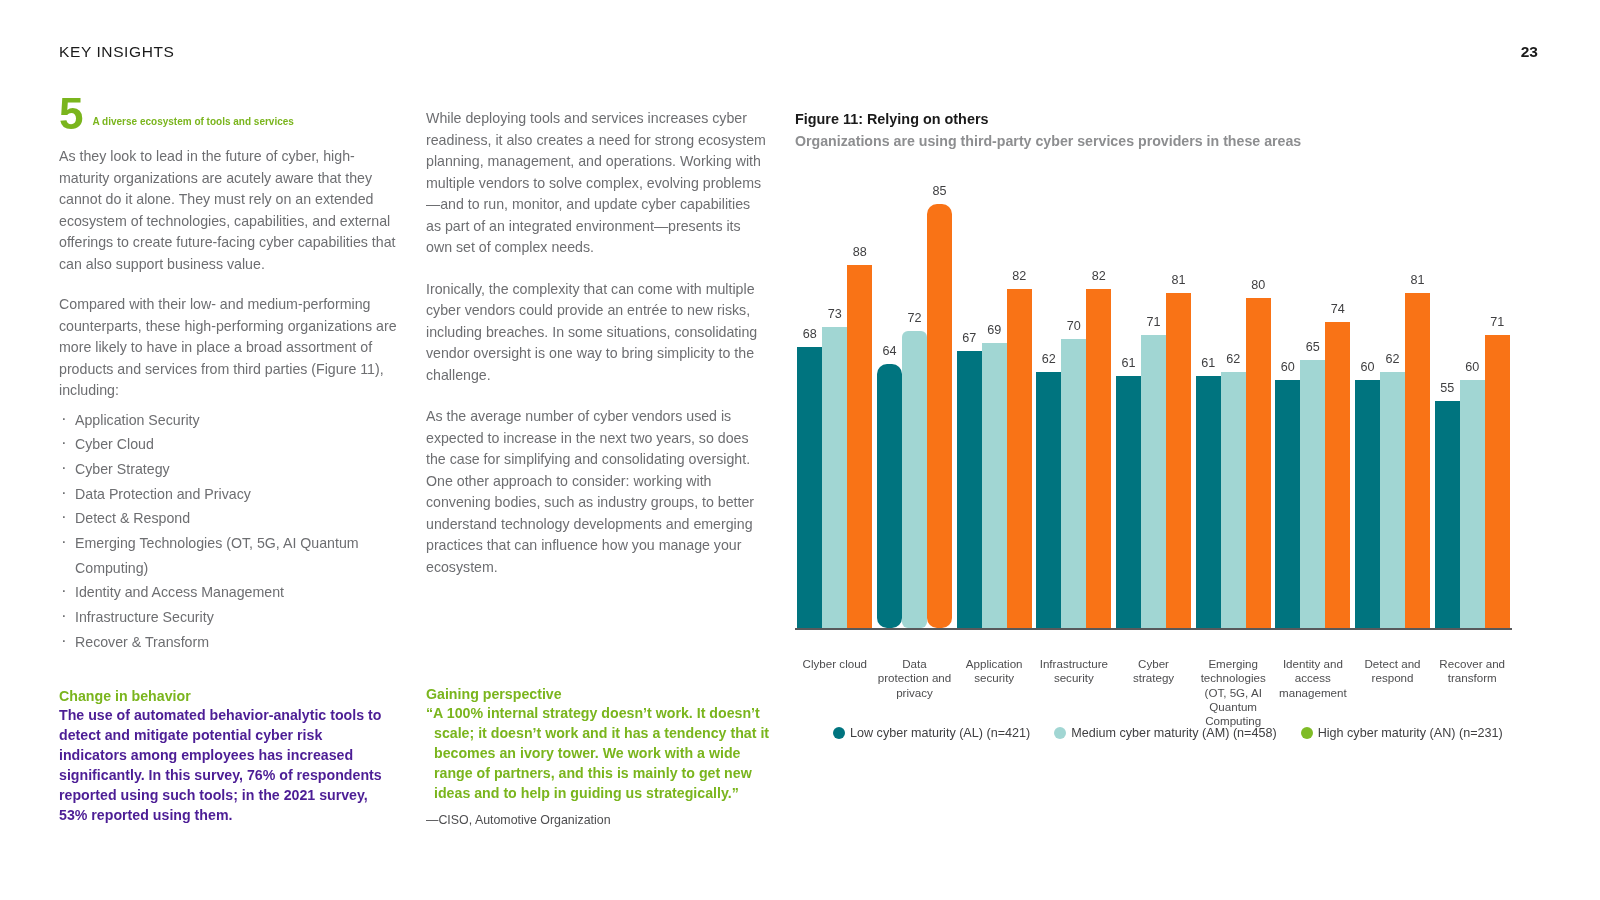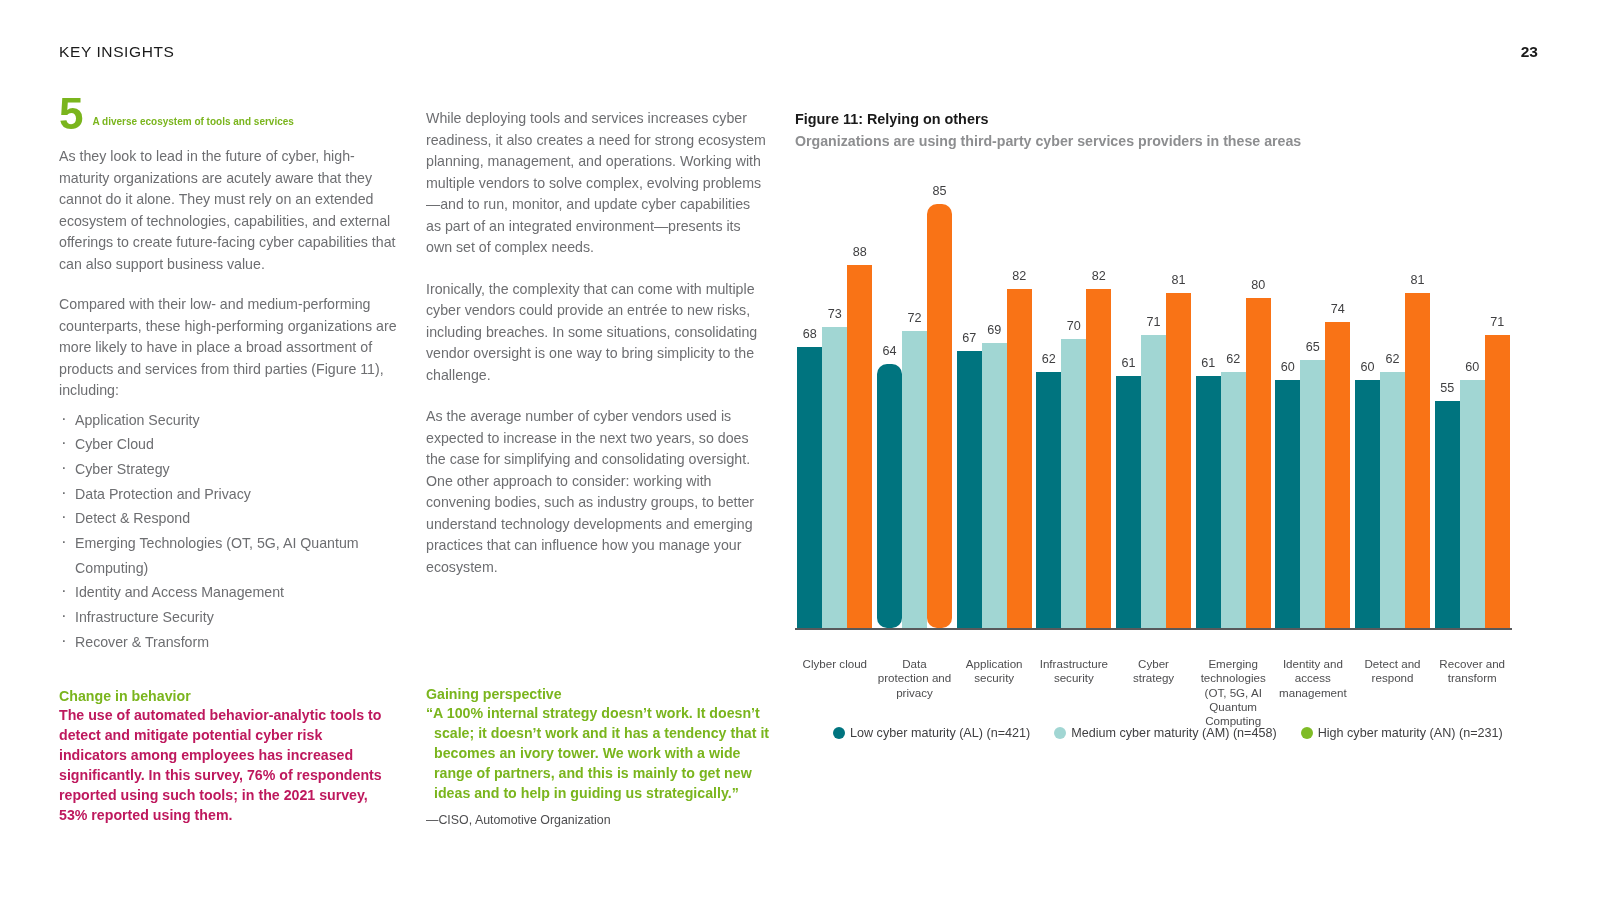--- a/index.html
+++ b/index.html
@@ -28,21 +28,21 @@
   ul.blist li:before{content:"·";position:absolute;left:2px;top:-1px;font-size:17px;color:#6d6e71;}
 
   
   .col2{position:absolute;left:426px;top:108px;width:340px;}
   .col2 .body-p{margin-bottom:20px;}
 
   
   .cb-left{position:absolute;left:59px;top:686px;width:335px;}
   .cb-mid{position:absolute;left:426px;top:684px;width:345px;}
   .cb-head{font-size:14.2px;font-weight:bold;color:#7ab51d;line-height:20px;}
-  .cb-body{font-size:14.2px;font-weight:bold;color:#be185d;line-height:19.9px;}
+  .cb-body{font-size:14.2px;font-weight:bold;color:#4c1d95;line-height:19.9px;}
   .cb-quote{font-size:14.2px;font-weight:bold;color:#7ab51d;line-height:19.9px;
             text-indent:-8px;padding-left:8px;}
   .attrib{font-size:12.4px;color:#4d4d4f;margin-top:8px;line-height:16px;}
 
   
   .chart-wrap{position:absolute;left:795px;top:110px;width:745px;}
   .fig-title{font-size:14.4px;font-weight:bold;color:#1a1a1a;line-height:19px;}
   .fig-sub{font-size:14.2px;font-weight:bold;color:#8d8e90;line-height:19px;margin-top:3px;}
 
   .plot{position:absolute;left:795px;top:175px;width:717px;height:455px;}
@@ -127,21 +127,21 @@
             <span class="val">73</span>
           </div>
           <div class="bar b2" style="height: 363.44px;">
             <span class="val">88</span>
           </div>
         </div>
         <div class="group">
           <div class="bar b0" style="height: 264.32px; border-radius: 10px;">
             <span class="val">64</span>
           </div>
-          <div class="bar b1" style="height: 297.36px;">
+          <div class="bar b1" style="height: 297.36px; border-radius: 6px;">
             <span class="val">72</span>
           </div>
           <div class="bar b2" style="height: 424px; border-radius: 10px;">
             <span class="val">85</span>
           </div>
         </div>
         <div class="group">
           <div class="bar b0" style="height: 276.71px;">
             <span class="val">67</span>
           </div>

